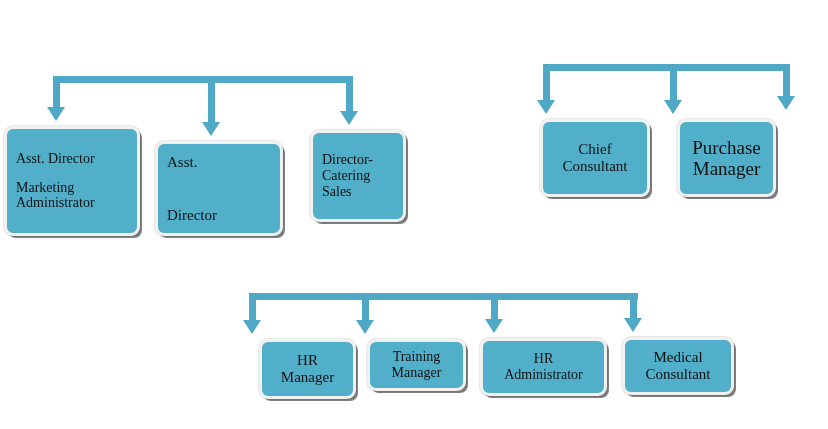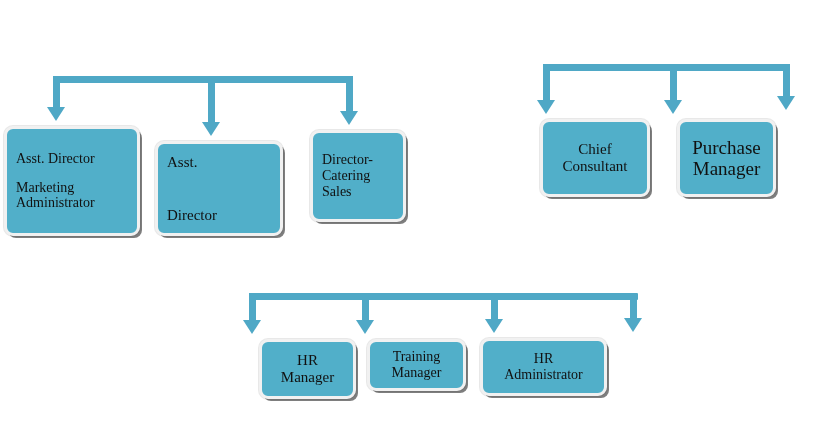--- a/index.html
+++ b/index.html
@@ -121,14 +121,18 @@
         <span class="ln">Manager</span>
       </div>
       <div class="conn-stem" style="left: 490.5px; top: 293px; width: 7px; height: 26px; background: rgb(79, 168, 198);"></div>
       <div class="conn-head" style="left: 485px; top: 319px; border-top-color: rgb(79, 168, 198);"></div>
       <div class="node center" style="left: 432px; top: 338px; width: 127px; height: 58px; font-size: 14px; background: rgb(81, 175, 201); border-color: rgb(241, 241, 241); color: rgb(17, 17, 17);">
         <span class="ln">HR</span>
         <span class="ln">Administrator</span>
       </div>
       <div class="conn-stem" style="left: 629.5px; top: 293px; width: 7px; height: 25px; background: rgb(79, 168, 198);"></div>
       <div class="conn-head" style="left: 624px; top: 318px; border-top-color: rgb(79, 168, 198);"></div>
+      <div class="node center" style="left: 574px; top: 337px; width: 112px; height: 58px; font-size: 15px; background: rgb(81, 175, 201); border-color: rgb(241, 241, 241); color: rgb(17, 17, 17);">
+        <span class="ln">Medical</span>
+        <span class="ln">Consultant</span>
+      </div>
     </div>
   </div>
 
 </body></html>

